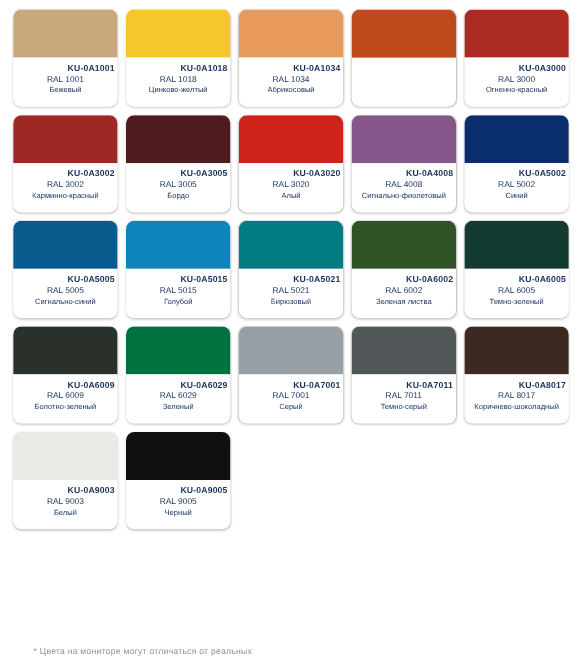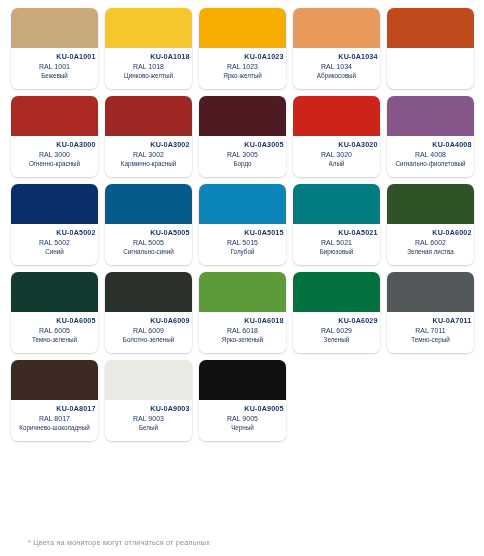--- a/index.html
+++ b/index.html
@@ -99,28 +99,20 @@
       </div>
       <div class="swatch-card">
         <div class="swatch-color" style="background-color: rgb(245, 199, 43);"></div>
         <div class="swatch-info">
           <div class="swatch-code">KU-0A1018</div>
           <div class="swatch-ral">RAL 1018</div>
           <div class="swatch-name">Цинково-желтый</div>
         </div>
       </div>
       <div class="swatch-card">
-        <div class="swatch-color" style="background-color: rgb(245, 173, 0);"></div>
-        <div class="swatch-info">
-          <div class="swatch-code">KU-0A1023</div>
-          <div class="swatch-ral">RAL 1023</div>
-          <div class="swatch-name">Ярко-желтый</div>
-        </div>
-      </div>
-      <div class="swatch-card">
         <div class="swatch-color" style="background-color: rgb(232, 154, 92);"></div>
         <div class="swatch-info">
           <div class="swatch-code">KU-0A1034</div>
           <div class="swatch-ral">RAL 1034</div>
           <div class="swatch-name">Абрикосовый</div>
         </div>
       </div>
       <div class="swatch-card">
         <div class="swatch-color" style="background-color: rgb(191, 74, 28);"></div>
       </div>
@@ -214,36 +206,36 @@
       </div>
       <div class="swatch-card">
         <div class="swatch-color" style="background-color: rgb(42, 49, 42);"></div>
         <div class="swatch-info">
           <div class="swatch-code">KU-0A6009</div>
           <div class="swatch-ral">RAL 6009</div>
           <div class="swatch-name">Болотно-зеленый</div>
         </div>
       </div>
       <div class="swatch-card">
-        <div class="swatch-color" style="background-color: rgb(91, 155, 58);"></div>
-        <div class="swatch-info">
-          <div class="swatch-code">KU-0A6018</div>
-          <div class="swatch-ral">RAL 6018</div>
-          <div class="swatch-name">Ярко-зеленый</div>
-        </div>
-      </div>
-      <div class="swatch-card">
         <div class="swatch-color" style="background-color: rgb(0, 113, 63);"></div>
         <div class="swatch-info">
           <div class="swatch-code">KU-0A6029</div>
           <div class="swatch-ral">RAL 6029</div>
           <div class="swatch-name">Зеленый</div>
         </div>
       </div>
       <div class="swatch-card">
+        <div class="swatch-color" style="background-color: rgb(150, 160, 165);"></div>
+        <div class="swatch-info">
+          <div class="swatch-code">KU-0A7001</div>
+          <div class="swatch-ral">RAL 7001</div>
+          <div class="swatch-name">Серый</div>
+        </div>
+      </div>
+      <div class="swatch-card">
         <div class="swatch-color" style="background-color: rgb(82, 87, 89);"></div>
         <div class="swatch-info">
           <div class="swatch-code">KU-0A7011</div>
           <div class="swatch-ral">RAL 7011</div>
           <div class="swatch-name">Темно-серый</div>
         </div>
       </div>
       <div class="swatch-card">
         <div class="swatch-color" style="background-color: rgb(60, 42, 34);"></div>
         <div class="swatch-info">

